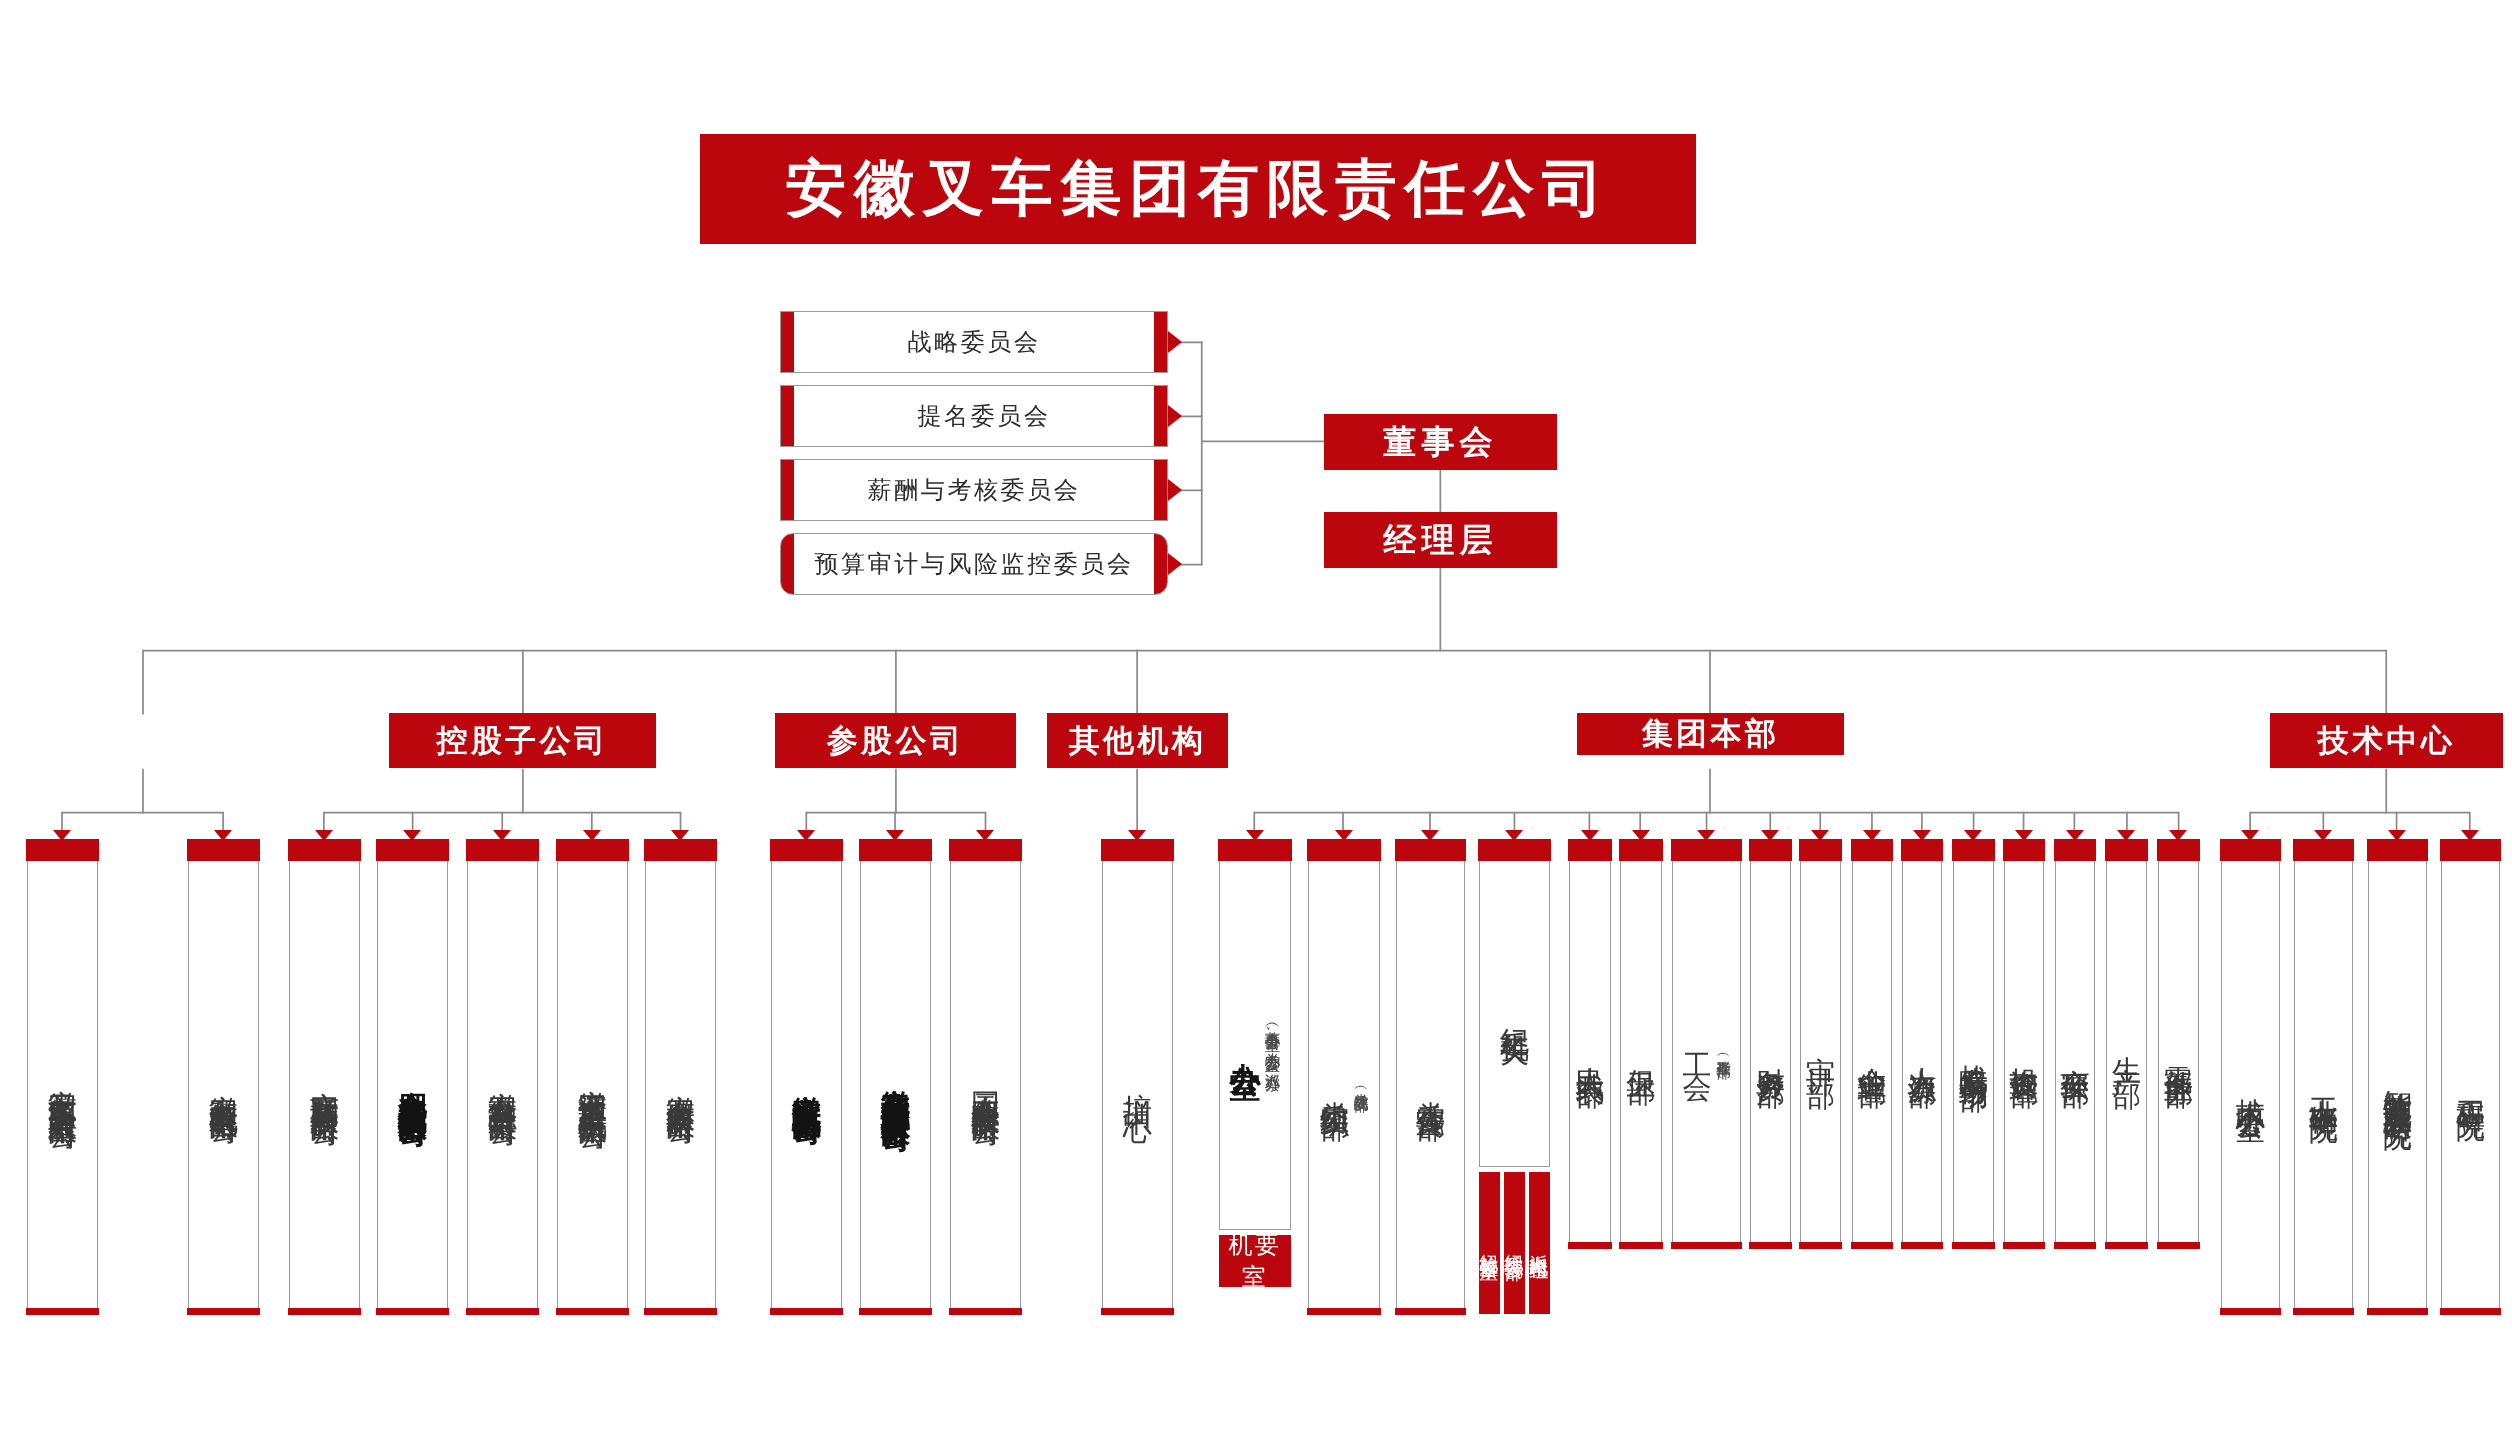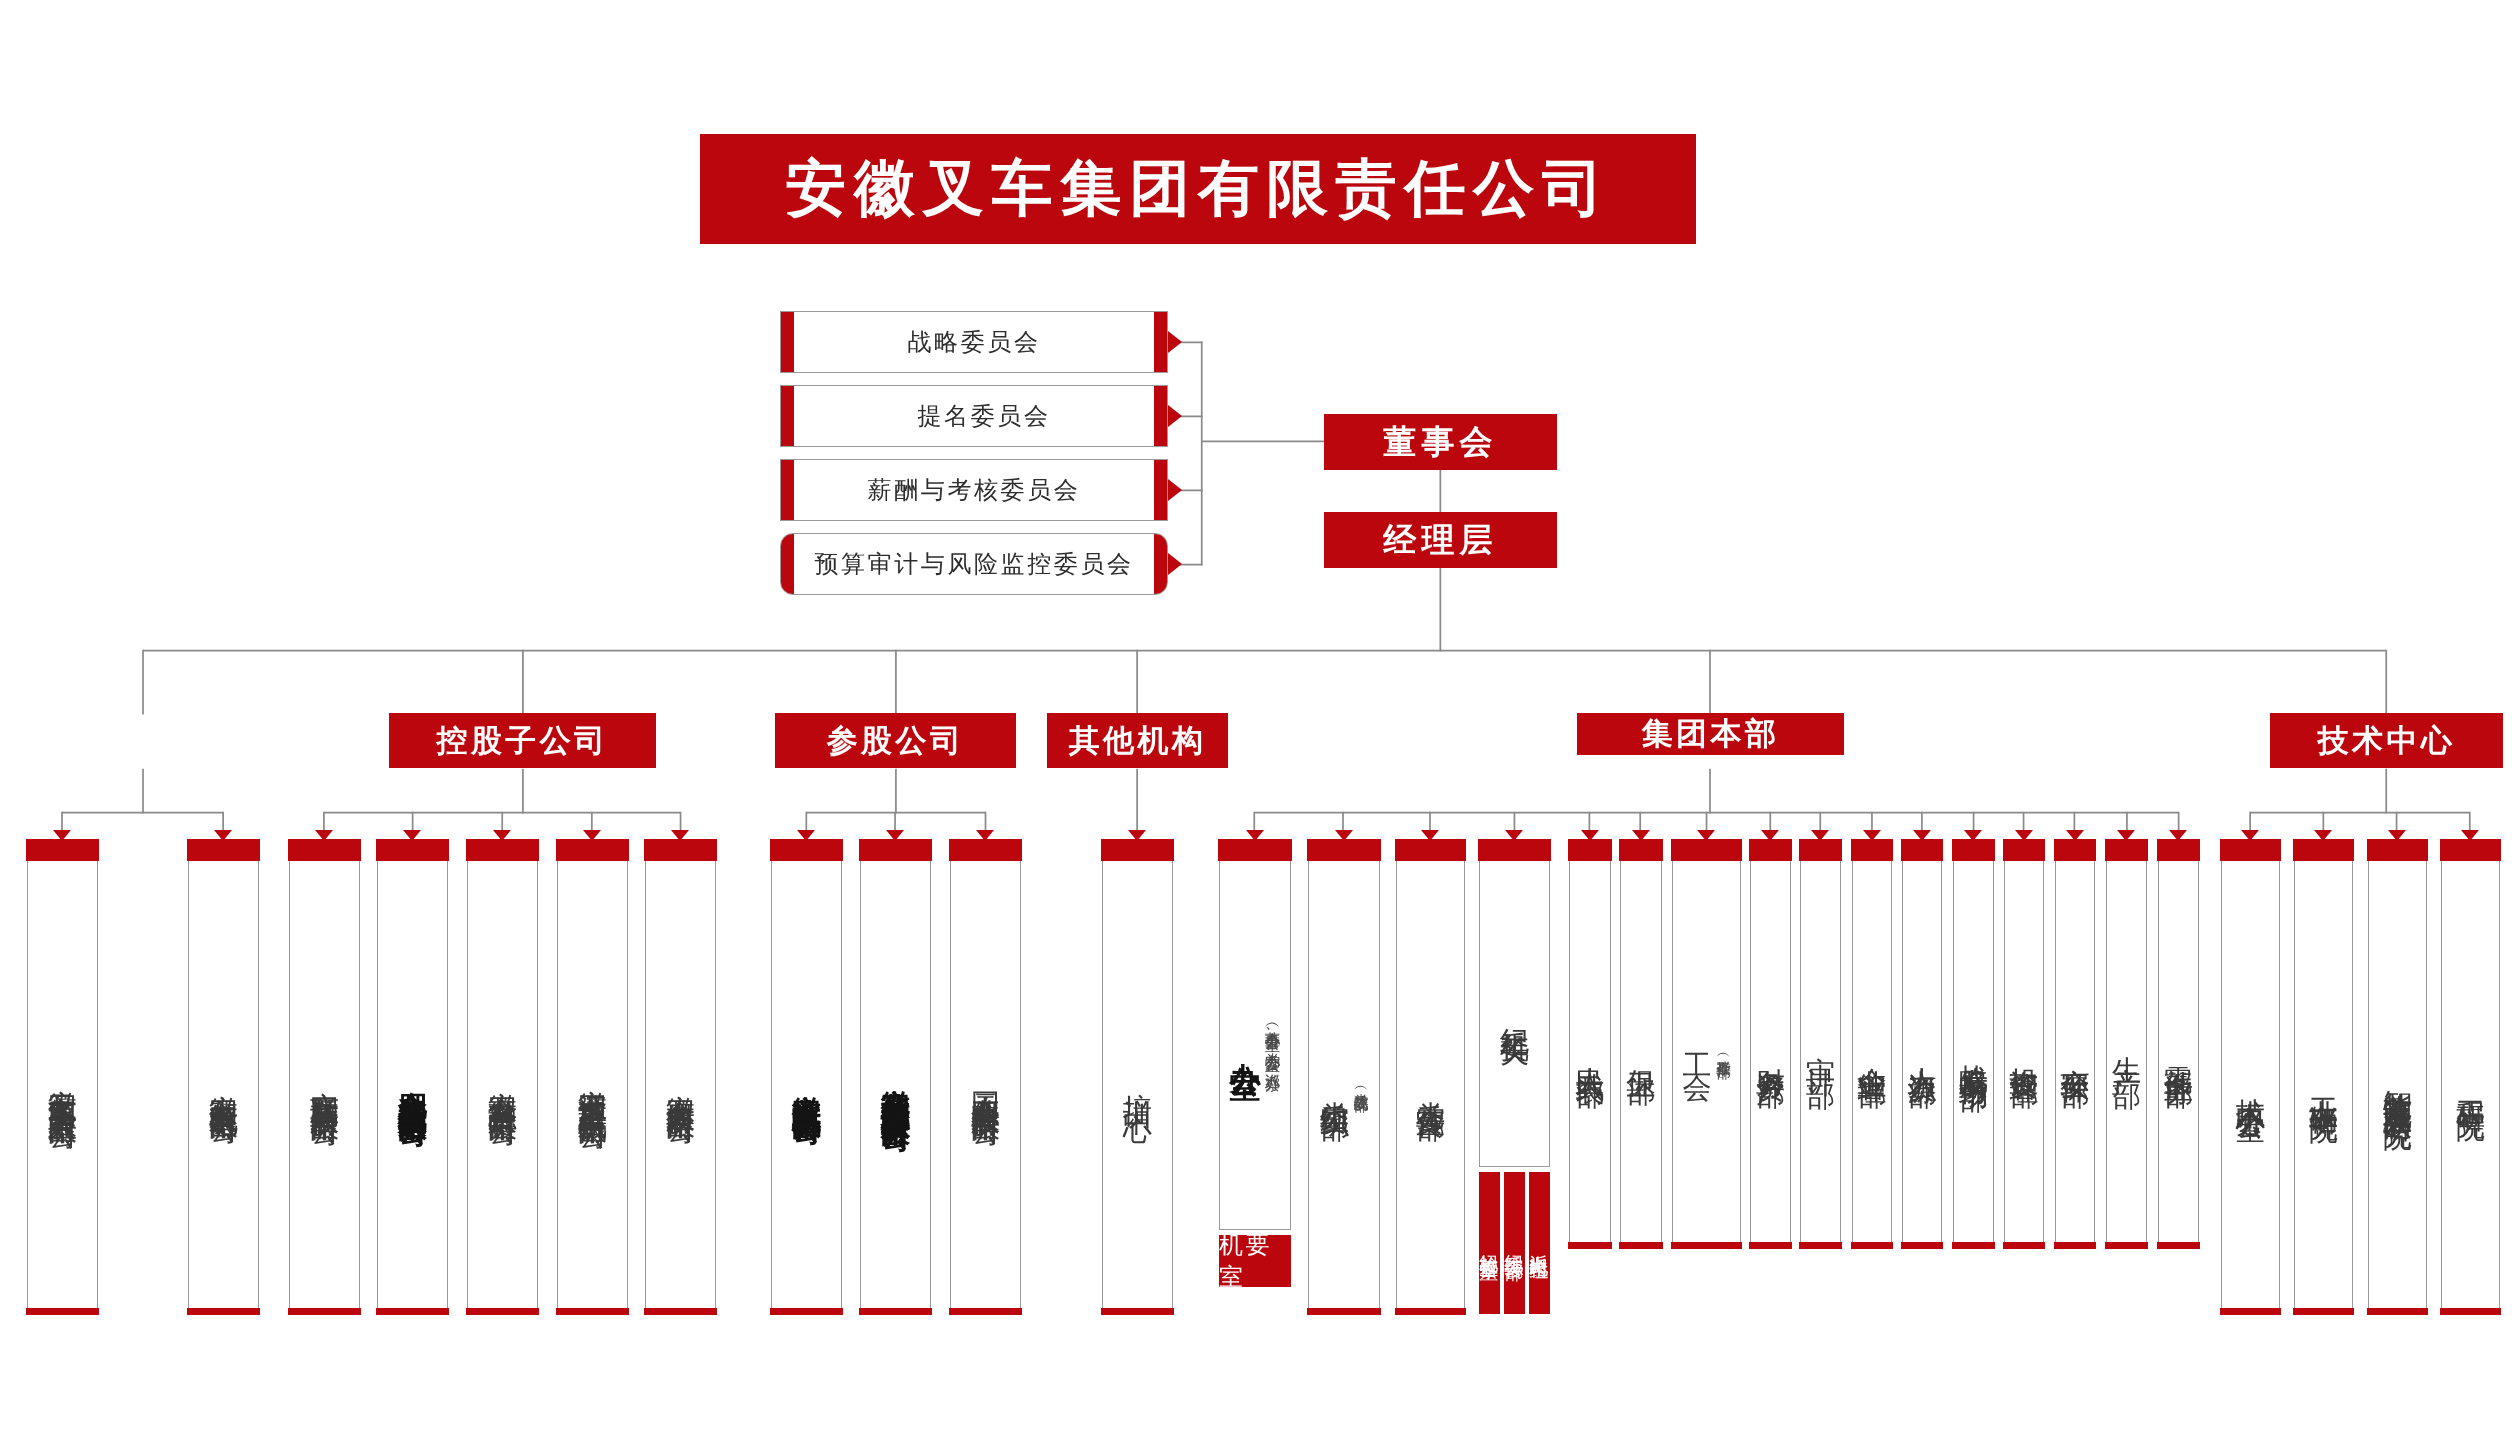--- a/index.html
+++ b/index.html
@@ -14,21 +14,21 @@
   
   .cbox{position:absolute;left:780px;width:388px;height:62px;box-sizing:border-box;background:#fff;
         border:1.7px solid #9a9a9a;display:flex;align-items:center;justify-content:center;z-index:2;
         background-image:linear-gradient(to right,#BA060C 0px,#BA060C 13px,rgba(0,0,0,0) 13px),
                          linear-gradient(to left,#BA060C 0px,#BA060C 13px,rgba(0,0,0,0) 13px);}
   .cbox span{font-size:24px;color:#2d2d2d;letter-spacing:2.6px;}
   .cbox i{position:absolute;right:-14.6px;top:50%;margin-top:-11.2px;width:0;height:0;
           border-top:11.2px solid transparent;border-bottom:11.2px solid transparent;border-left:14.6px solid #BA060C;}
   
   .rbox{position:absolute;background:#BA060C;color:#fff;display:flex;align-items:center;justify-content:center;z-index:2;}
-  .rbox span{color:#fff;font-weight:bold;}
+  .rbox span{color:#fff;font-weight:bold;text-align:center;}
   .lv1 span{font-size:33px;letter-spacing:5.2px;}
   .lv2 span{font-size:31px;letter-spacing:3.4px;}
   
   .node{position:absolute;top:840px;box-sizing:border-box;background:#fff;border:1.7px solid #9a9a9a;
         display:flex;align-items:center;justify-content:center;gap:4.3px;padding:26px 1.7px 12px;z-index:2;}
   .node::before{content:"";position:absolute;top:-1.7px;left:-1.7px;right:-1.7px;height:21.5px;background:#BA060C;}
   .node::after{content:"";position:absolute;bottom:-1.7px;left:-1.7px;right:-1.7px;height:6.9px;background:#BA060C;}
   .node.nobar::after{display:none;}
   .tall{height:474px;}
   .short{height:408px;}

